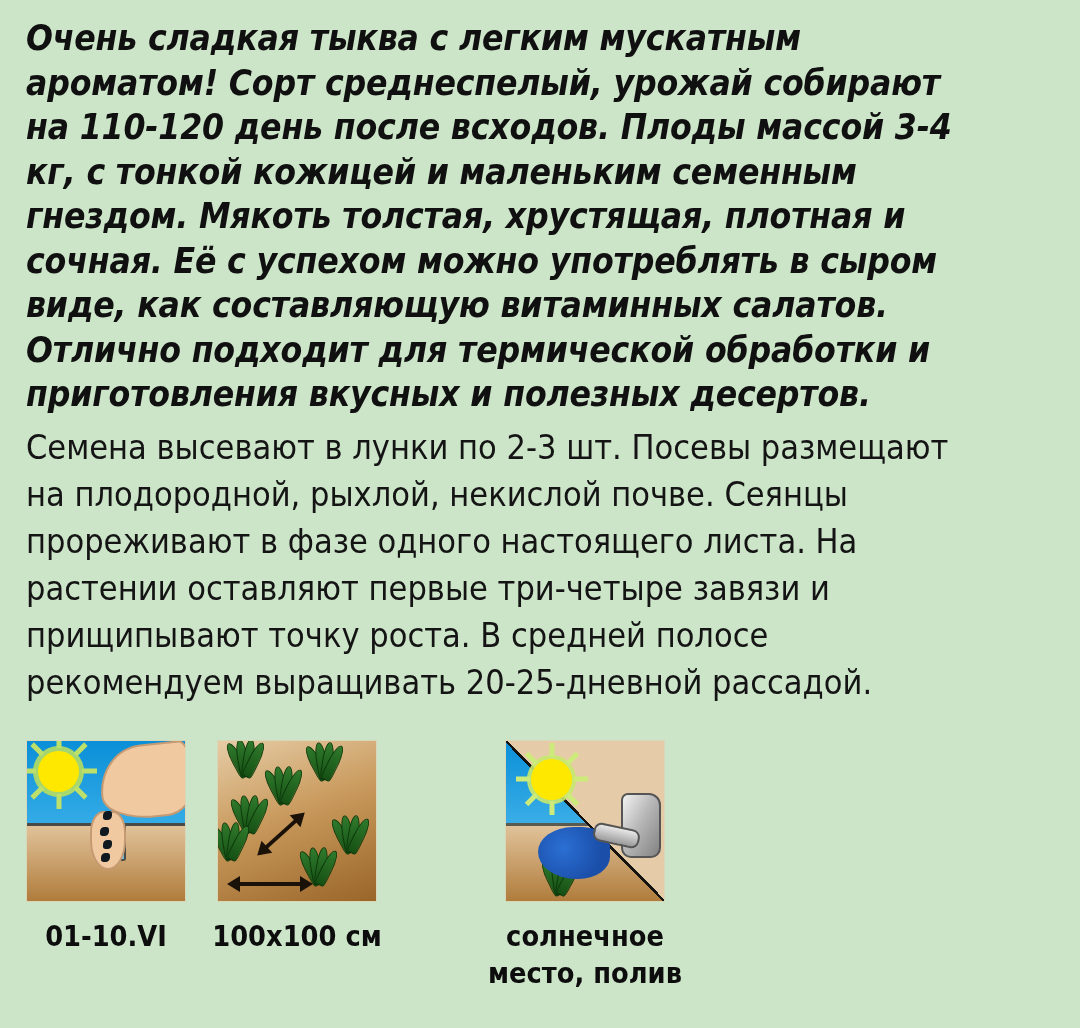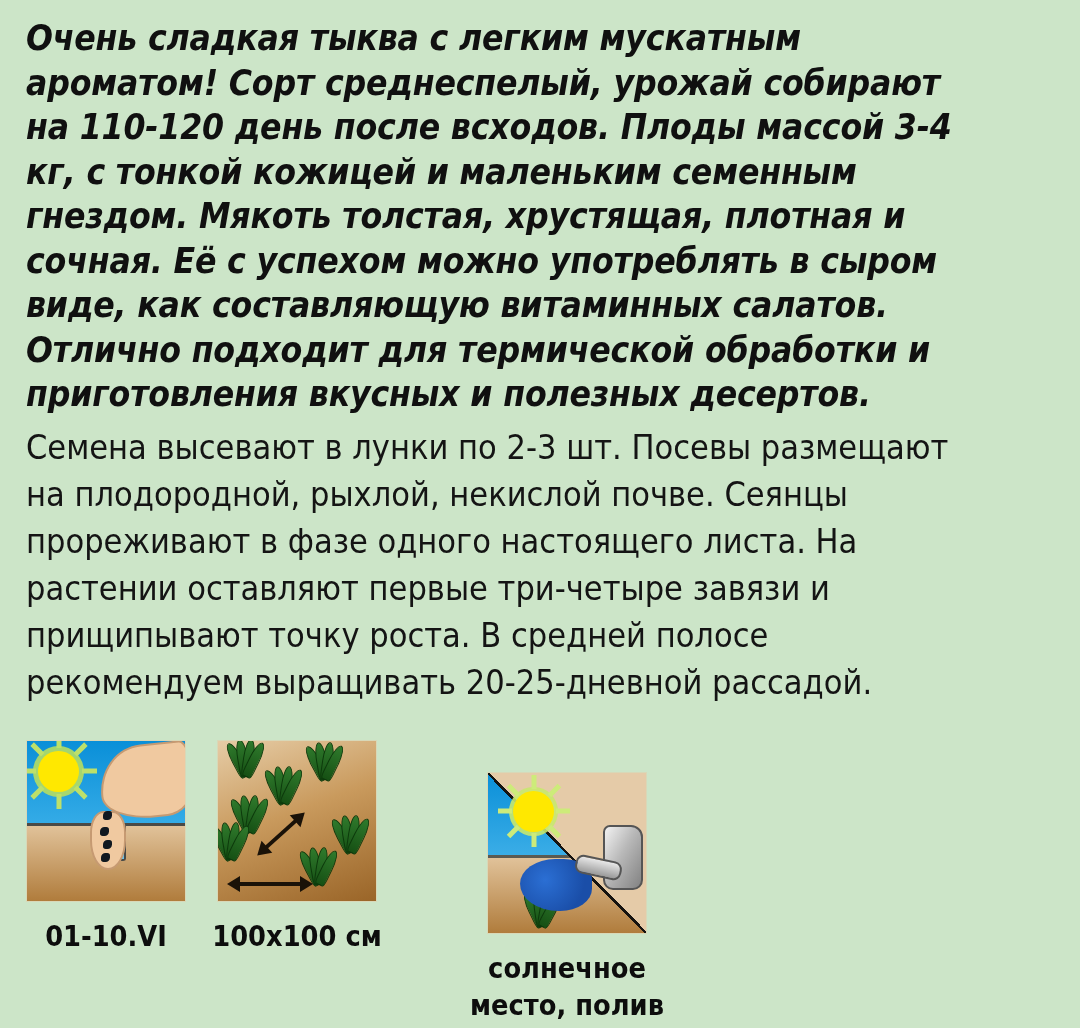--- a/index.html
+++ b/index.html
@@ -85,21 +85,21 @@
     line-height: 37px;
     color: #0d0d0d;
     text-align: center;
     white-space: pre-line;
     transform: scaleX(0.92);
   }
 
   
   .cell-1 { left: 26px; }
   .cell-2 { left: 217px; }
-  .cell-3 { left: 487px; margin-top: 32px; }
+  .cell-3 { left: 505px; }
   .cell-4 { left: 737px; }
 
   .cell-1 .icon-caption { left: -14px; width: 188px; }
   .cell-2 .icon-caption { left: -24px; width: 208px; }
   .cell-3 .icon-caption { left: -32px; width: 224px; }
   .cell-4 .icon-caption { left: -18px; width: 196px; }
 
   
   .ic1-sky {
     position: absolute; left: 0; top: 0; width: 100%; height: 56%;

